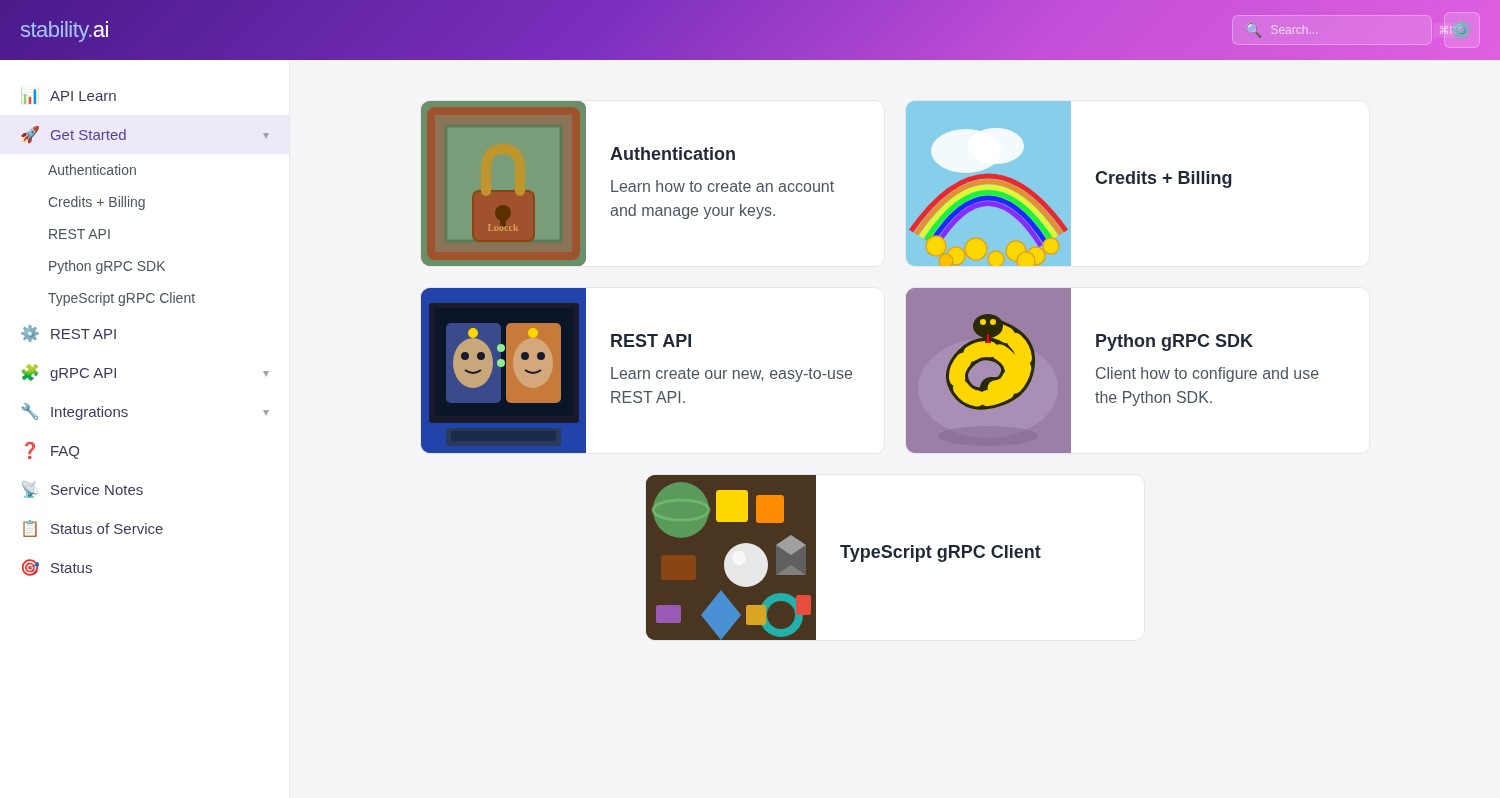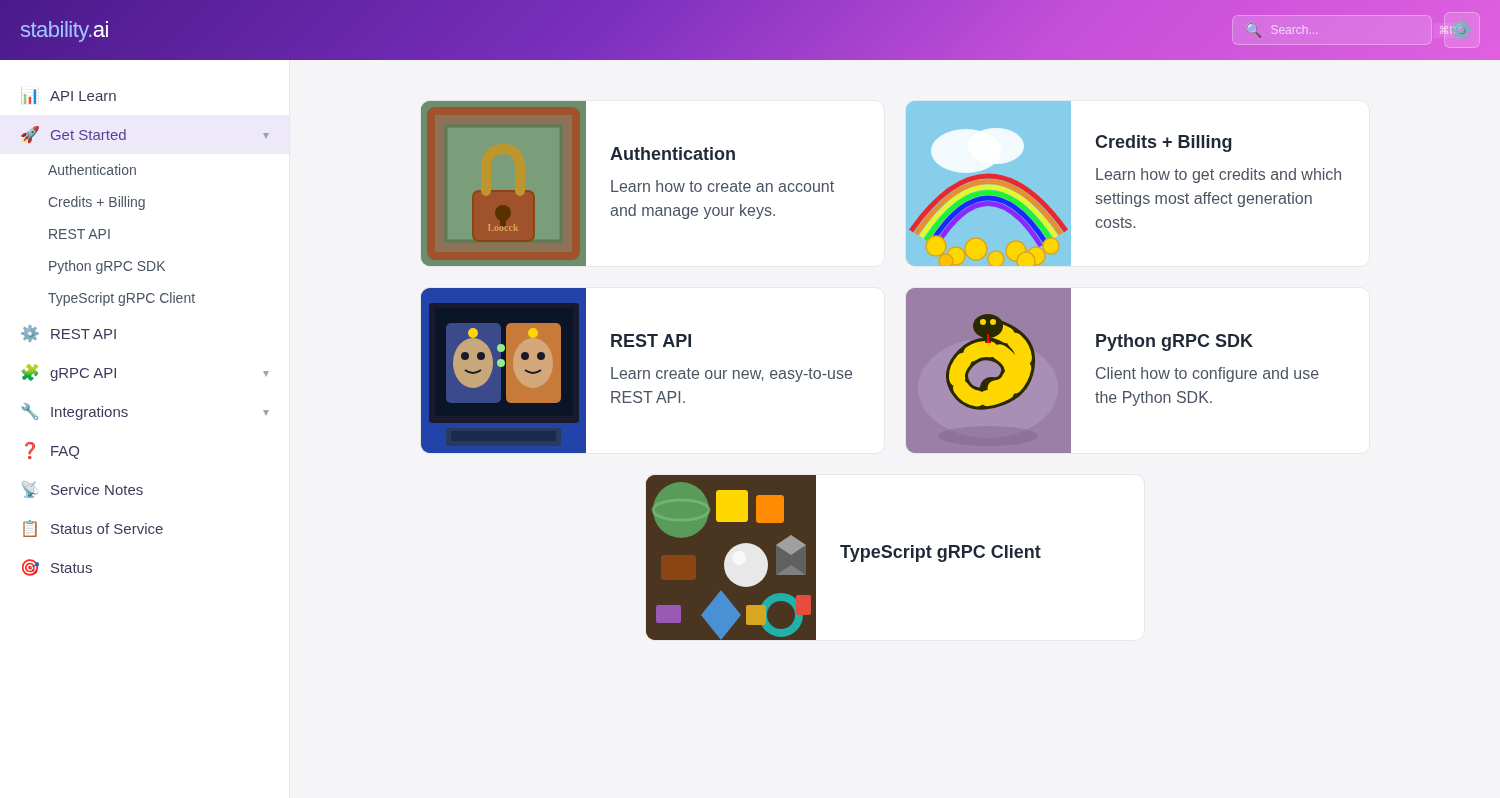--- a/index.html
+++ b/index.html
@@ -154,20 +154,21 @@
       font-size: 16px;
       color: #4b5563;
       line-height: 1.5;
     }
 
     
     .img-auth {
       background: linear-gradient(135deg, #8B7355 0%, #6B8E6B 50%, #A0522D 100%);
       display: flex; justify-content: center;
       position: relative;
+      border-radius: 8px;
     }
     .img-credits {
       background: linear-gradient(135deg, #87CEEB 0%, #FFD700 40%, #FF8C00 80%, #4169E1 100%);
       display: flex; align-items: center; justify-content: center;
     }
     .img-rest {
       background: linear-gradient(135deg, #FF6B35 0%, #4169E1 50%, #FFD700 100%);
       display: flex; align-items: center; justify-content: center;
     }
     .img-python {
@@ -316,21 +317,20 @@
             <circle cx="90" cy="158" r="8" fill="#FFD700" stroke="#DAA520" stroke-width="1.5"></circle>
             <circle cx="110" cy="150" r="10" fill="#FFD700" stroke="#DAA520" stroke-width="1.5"></circle>
             <circle cx="130" cy="155" r="9" fill="#FFD700" stroke="#DAA520" stroke-width="1.5"></circle>
             <circle cx="145" cy="145" r="8" fill="#FFD700" stroke="#DAA520" stroke-width="1.5"></circle>
             <circle cx="40" cy="160" r="7" fill="#FFC000" stroke="#DAA520" stroke-width="1.5"></circle>
             <circle cx="120" cy="160" r="9" fill="#FFD700" stroke="#DAA520" stroke-width="1.5"></circle>
           </svg>
         </div>
         <div class="card-body">
           <div class="card-title">Credits + Billing</div>
-          <div class="card-desc">Learn how to get credits and which settings most affect generation costs.</div>
         </div>
       </div>
 
       <div class="card">
         <div class="card-img img-rest">
           <svg width="165" height="165" viewBox="0 0 165 165">
 
             <rect width="165" height="165" fill="#2244AA"></rect>
 
             <rect x="8" y="15" width="150" height="120" rx="3" fill="#1a1a2e"></rect>

